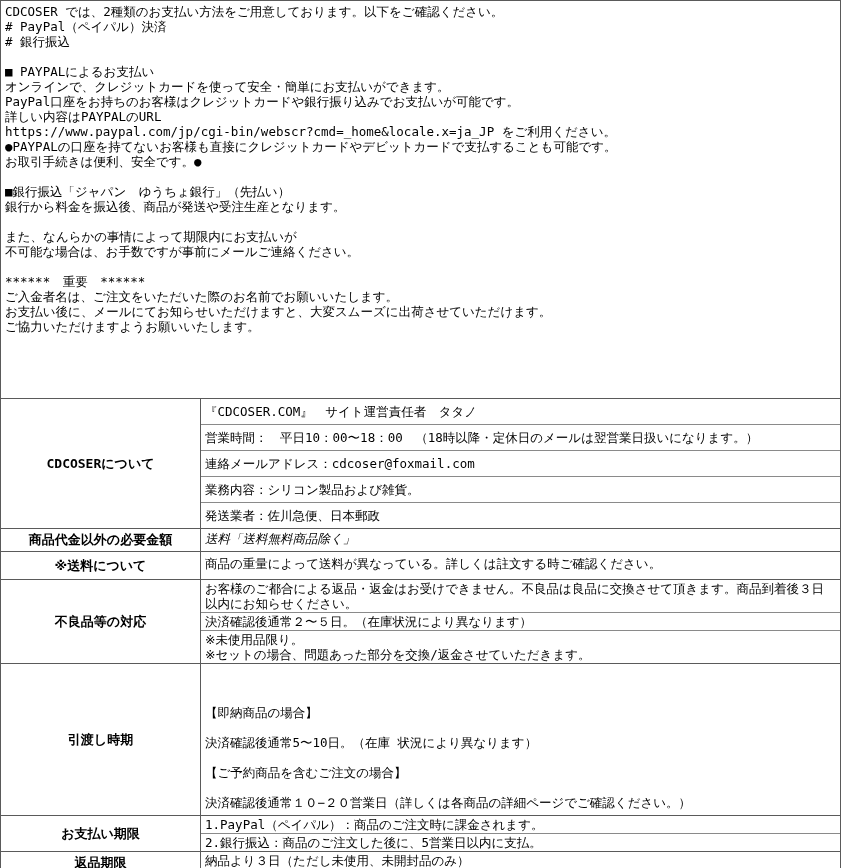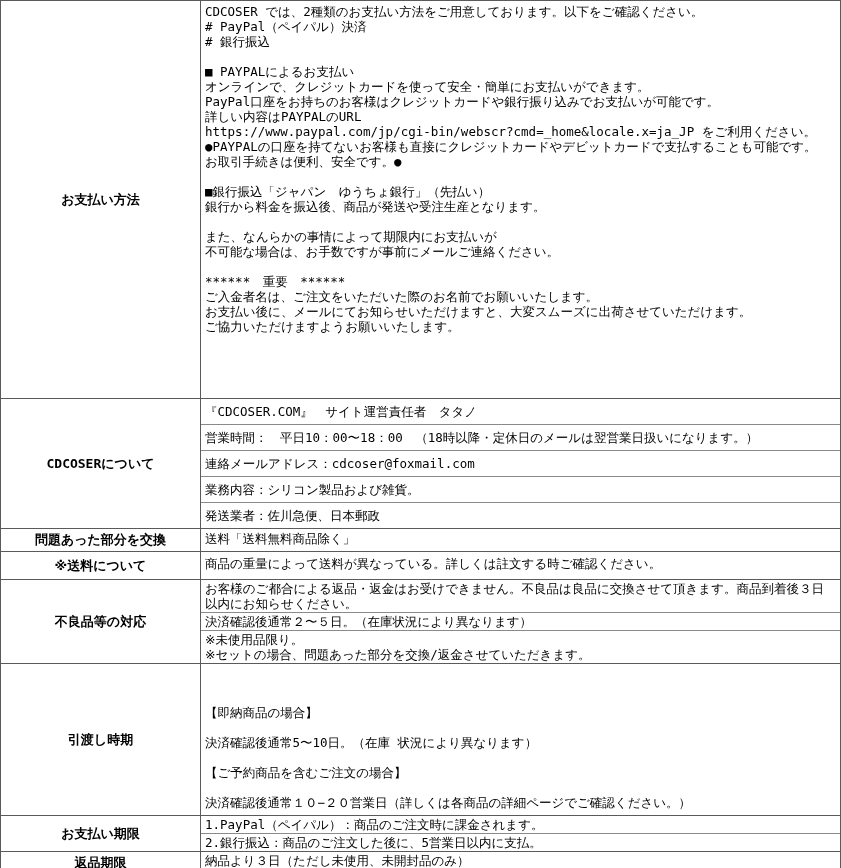--- a/index.html
+++ b/index.html
@@ -60,38 +60,37 @@
     overflow-wrap: anywhere;
     word-break: break-all;
     white-space: pre-wrap;
   }
   .blank-line { height: 15px; }
 
   
   .info-table .row:nth-child(1) { min-height: 397px; }
   .info-table .row:nth-child(1) .sub-cell { padding: 3px 4px; }
   .info-table .row:nth-child(2) .sub-cell { padding: 5px 4px; }
-  .info-table .row:nth-child(3) .sub-cell { padding: 2px 4px; }
+  .info-table .row:nth-child(3) .sub-cell { padding: 2px 4px; font-style: italic; }
   .info-table .row:nth-child(4) { min-height: 27px; }
   .info-table .row:nth-child(4) .sub-cell { padding: 4px 4px; }
   .info-table .row:nth-child(5) .sub-cell { padding: 1px 4px; }
   .info-table .row:nth-child(6) { min-height: 130px; }
   .info-table .row:nth-child(6) .sub-cell { padding: 5px 4px; margin-top: 36px; }
   .info-table .row:nth-child(7) .sub-cell { padding: 1px 4px; }
   .info-table .row:nth-child(8) { min-height: 21px; }
   .info-table .row:nth-child(9) { min-height: 18px; }
   .bold { font-weight: normal; }
 </style>
 </head>
 <body>
 
 <div class="page">
   <div class="info-table">
       <div class="row">
-        <div class="label-cell">お支払い方法</div>
         <div class="content-cell">
           <div class="sub-cell">
             <div class="line">CDCOSER では、2種類のお支払い方法をご用意しております。以下をご確認ください。</div>
             <div class="line"># PayPal（ペイパル）決済</div>
             <div class="line"># 銀行振込</div>
             <div class="line blank-line"></div>
             <div class="line">■ PAYPALによるお支払い</div>
             <div class="line">オンラインで、クレジットカードを使って安全・簡単にお支払いができます。</div>
             <div class="line">PayPal口座をお持ちのお客様はクレジットカードや銀行振り込みでお支払いが可能です。</div>
             <div class="line">詳しい内容はPAYPALのURL</div>
@@ -126,21 +125,21 @@
           </div>
           <div class="sub-cell">
             <div class="line">業務内容：シリコン製品および雑貨。</div>
           </div>
           <div class="sub-cell">
             <div class="line">発送業者：佐川急便、日本郵政</div>
           </div>
         </div>
       </div>
       <div class="row">
-        <div class="label-cell">問題あった部分を交換</div>
+        <div class="label-cell">商品代金以外の必要金額</div>
         <div class="content-cell">
           <div class="sub-cell">
             <div class="line">送料「送料無料商品除く」</div>
           </div>
         </div>
       </div>
       <div class="row">
         <div class="label-cell">※送料について</div>
         <div class="content-cell">
           <div class="sub-cell">

